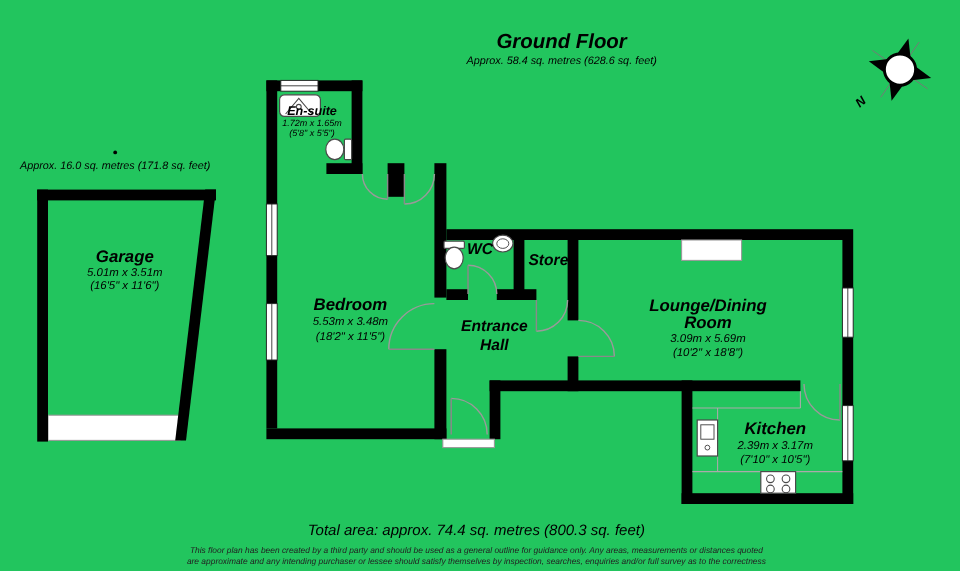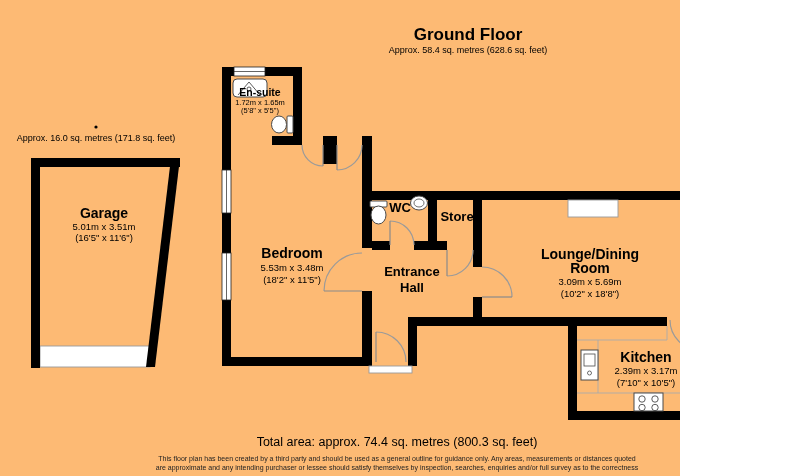--- a/index.html
+++ b/index.html
@@ -1,17 +1,17 @@
 <!DOCTYPE html>
 <html><head>
 <meta charset="utf-8">
 <style>
   html,body{margin:0;padding:0;background:#ffffff;}
-  .canvas{position:relative;width:680px;height:476px;background:#fdba74;overflow:hidden;
-          font-family:"Liberation Sans", sans-serif;}
+  .canvas{position:relative;width:800px;height:476px;background:#22c55e;overflow:hidden;
+          font-family:"Liberation Sans", sans-serif;font-style:italic;}
   svg{display:block;}
   .wall{fill:#000000;stroke:none;}
   .win{fill:#ffffff;stroke:#222222;stroke-width:0.8;}
   .winline{stroke:#222222;stroke-width:0.7;}
   .arc{fill:none;stroke:#9a9a9a;stroke-width:1.2;}
   .leaf{stroke:#8a8a8a;stroke-width:1.2;}
   .fixture{fill:#ffffff;stroke:#4a4a4a;stroke-width:1;}
   .thin{fill:#ffffff;stroke:#9a9a9a;stroke-width:0.9;}
   .thinline{fill:none;stroke:#aaaaaa;stroke-width:0.9;}
   .lbl{font-family:"Liberation Sans",sans-serif;font-weight:bold;fill:#000;text-anchor:middle;}

